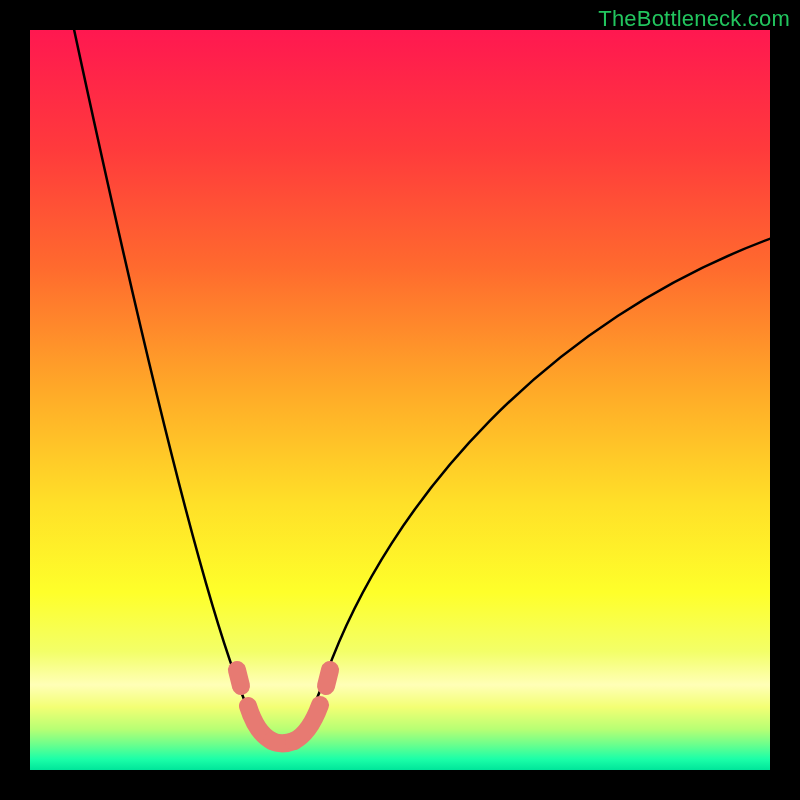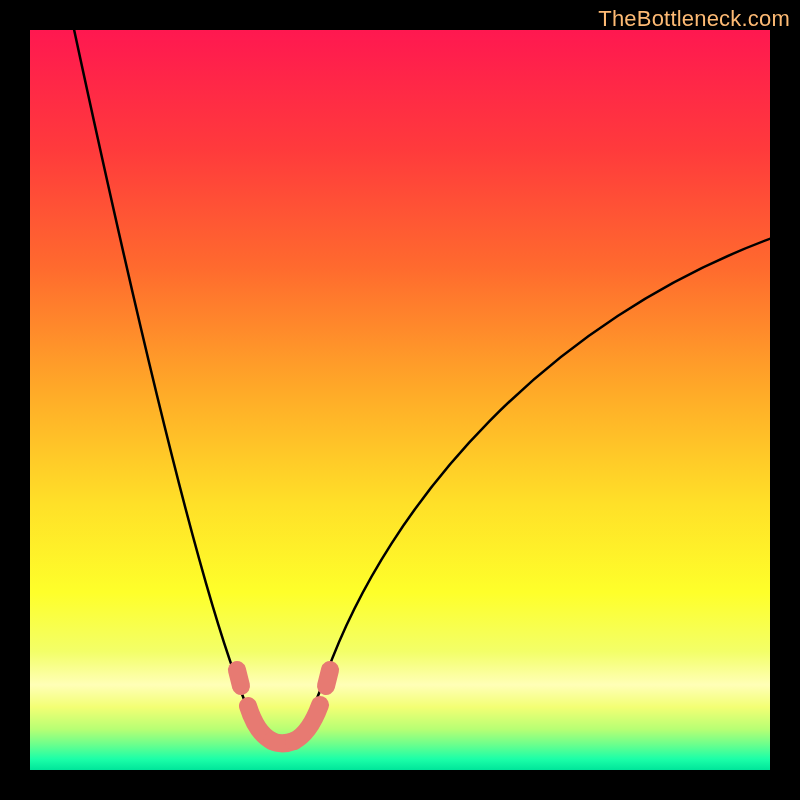--- a/index.html
+++ b/index.html
@@ -22,21 +22,21 @@
   .gradient {
     position: absolute;
     left: 0; top: 0;
     width: 100%;
     height: 100%;
   }
   .watermark {
     position: absolute;
     top: 6px;
     right: 10px;
-    color: #fdba74;
+    color: #22c55e;
     font-size: 22px;
     font-weight: 500;
     letter-spacing: 0.2px;
   }
   svg.curves {
     position: absolute;
     left: 0; top: 0;
     width: 100%;
     height: 100%;
   }

